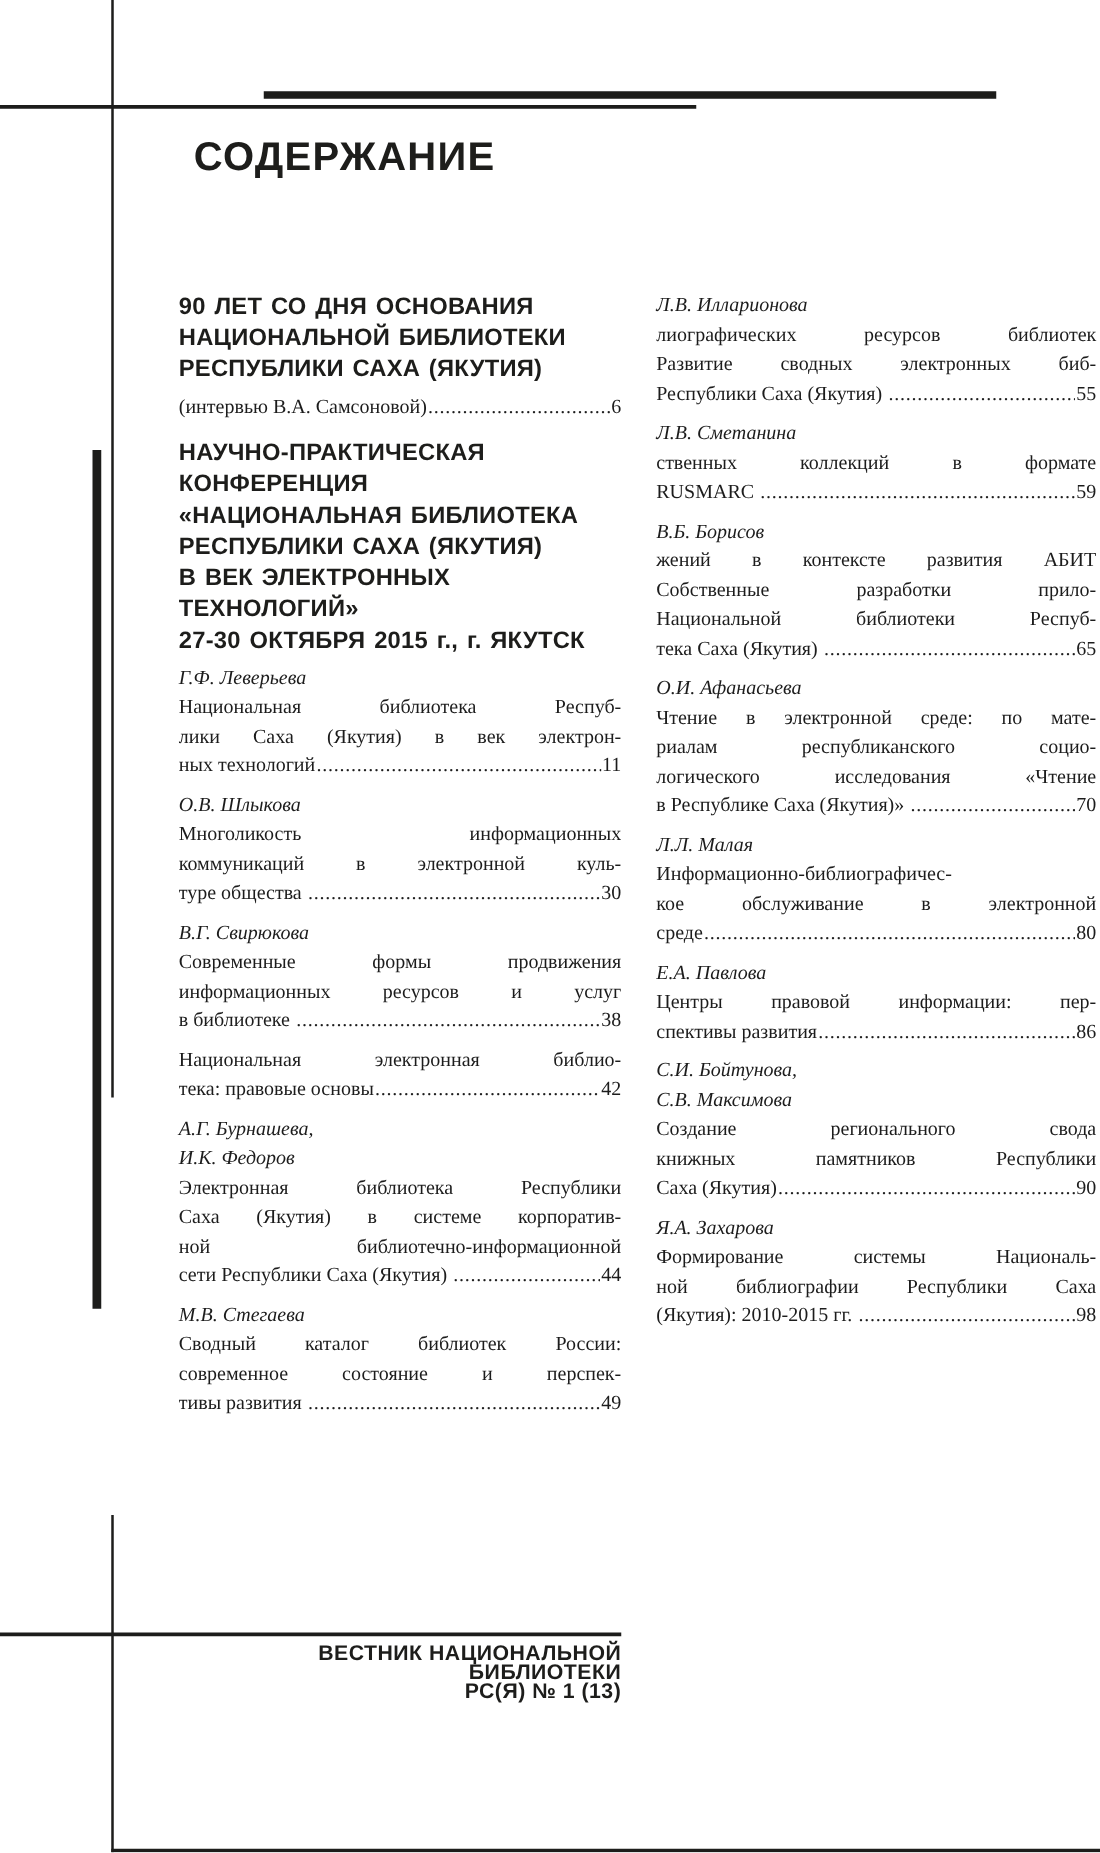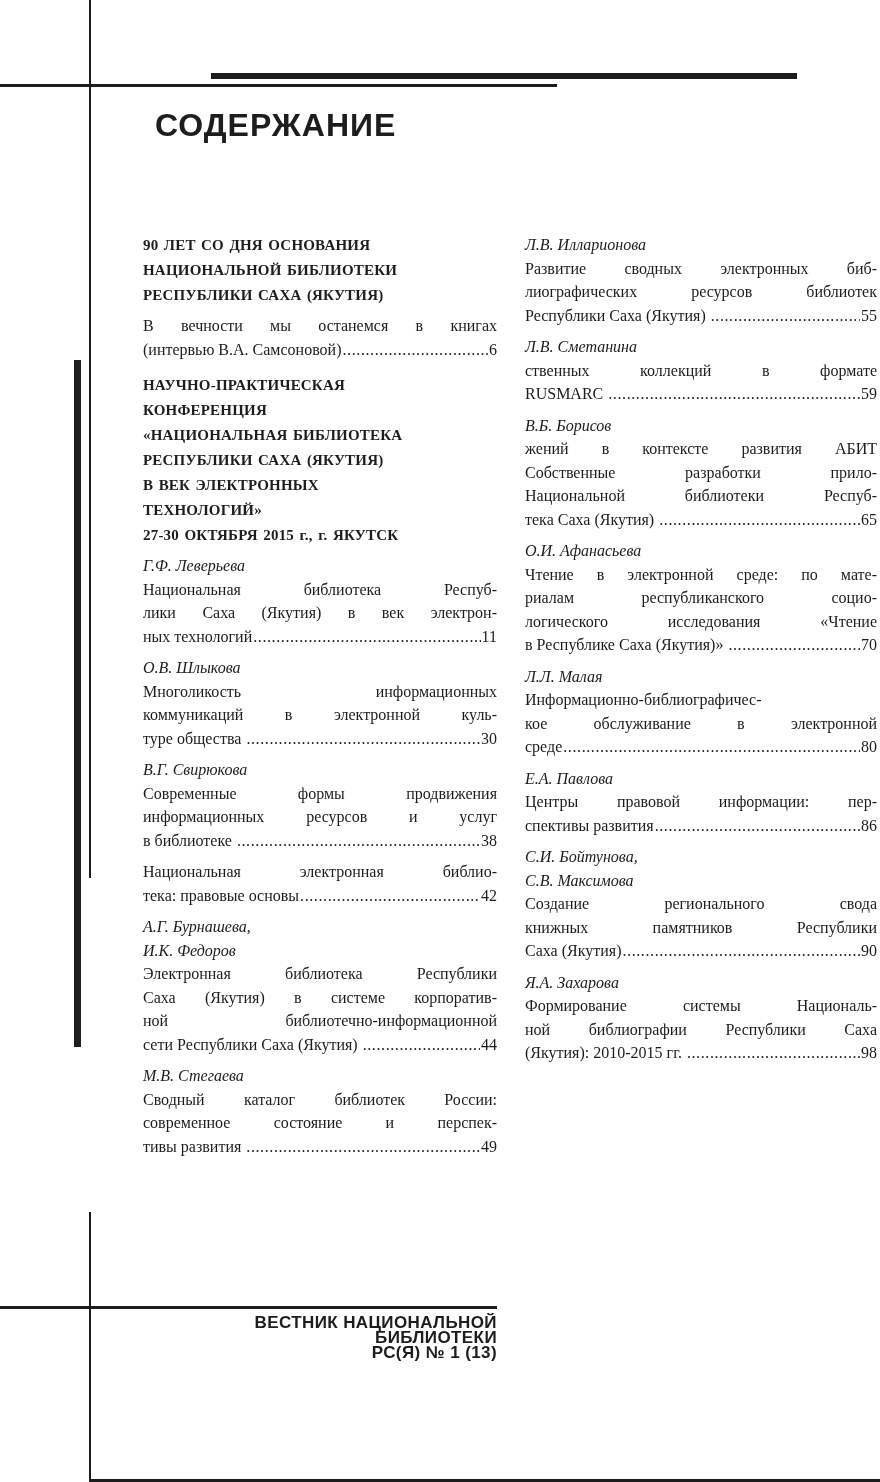--- a/index.html
+++ b/index.html
@@ -26,22 +26,22 @@
     font-family:"Liberation Sans", sans-serif;
     font-weight:bold;font-size:32px;letter-spacing:1px;
     color:#1d1d1b;margin:11px;
   }
   .columns{
     position:absolute;left:143px;top:233px;width:734px;
     display:grid;grid-template-columns:354px 352px;column-gap:28px;
   }
   .col{min-width:0;}
   .sec-h{
-    font-family:Liberation Serif, serif;
-    font-weight:bold;font-size:15px;line-height:25px;
+    font-family:Liberation Sans, sans-serif;
+    font-weight:bold;font-size:19px;line-height:25px;
     letter-spacing:0.2px;word-spacing:1.5px;
     color:#1d1d1b;margin:12px 0 6px 0;
   }
   .sec-h:first-child{margin-top:0;}
   .sec-h .h-line{white-space:nowrap;}
   .entry{margin:0 0 8px 0;font-size:16px;line-height:23.5px;}
   .author{font-style:italic;white-space:nowrap;}
   .t-line{text-align:justify;text-align-last:justify;}
   .l-line{display:flex;align-items:baseline;}
   .l-text{white-space:pre;}
@@ -70,21 +70,20 @@
   <h1 class="page-title">СОДЕРЖАНИЕ</h1>
 
   <div class="columns">
     <div class="col" id="col-left">
         <div class="sec-h">
           <div class="h-line">90 ЛЕТ СО ДНЯ ОСНОВАНИЯ</div>
           <div class="h-line">НАЦИОНАЛЬНОЙ БИБЛИОТЕКИ</div>
           <div class="h-line">РЕСПУБЛИКИ САХА (ЯКУТИЯ)</div>
         </div>
         <div class="entry">
-          <div class="t-line">В вечности мы останемся в книгах</div>
           <div class="l-line">
             <span class="l-text">(интервью В.А. Самсоновой)</span>
             <span class="leader">..............................................................................................................</span>
             <span class="pg">6</span>
           </div>
         </div>
         <div class="sec-h">
           <div class="h-line">НАУЧНО-ПРАКТИЧЕСКАЯ</div>
           <div class="h-line">КОНФЕРЕНЦИЯ</div>
           <div class="h-line">«НАЦИОНАЛЬНАЯ БИБЛИОТЕКА</div>
@@ -150,22 +149,22 @@
           <div class="l-line">
             <span class="l-text">тивы развития </span>
             <span class="leader">..............................................................................................................</span>
             <span class="pg">49</span>
           </div>
         </div>
       </div>
     <div class="col" id="col-right">
         <div class="entry">
           <div class="author">Л.В. Илларионова</div>
+          <div class="t-line">лиографических ресурсов библиотек</div>
           <div class="t-line">Развитие сводных электронных биб-</div>
-          <div class="t-line">лиографических ресурсов библиотек</div>
           <div class="l-line">
             <span class="l-text">Республики Саха (Якутия) </span>
             <span class="leader">..............................................................................................................</span>
             <span class="pg">55</span>
           </div>
         </div>
         <div class="entry">
           <div class="author">Л.В. Сметанина</div>
           <div class="t-line">ственных коллекций в формате</div>
           <div class="l-line">

